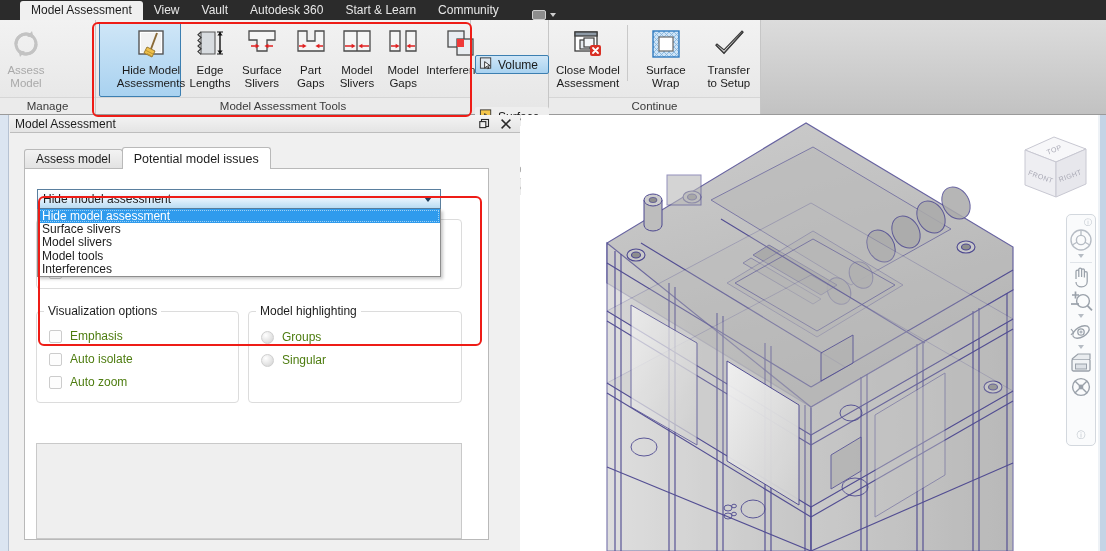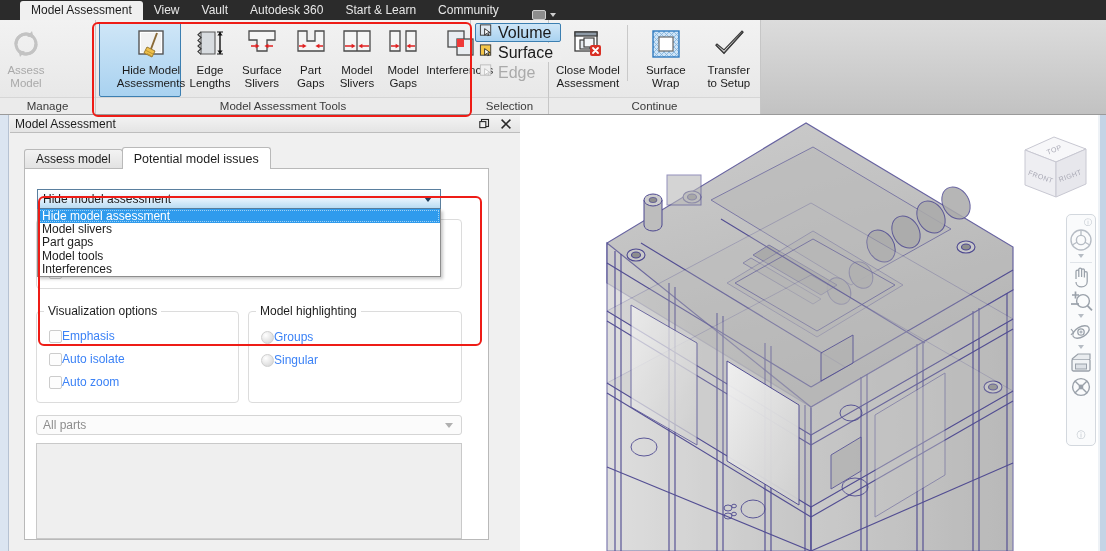--- a/index.html
+++ b/index.html
@@ -78,21 +78,21 @@
     padding-left:24px;
   }
   .sep { width:1px; background:#c9c9c9; margin:3px 3px 16px 3px; }
 
   
   .smallstack { display:flex; flex-direction:column; gap:1px; padding:3px 4px 0 4px; }
   .smallbtn {
     display:flex; align-items:center; gap:4px;
     height:19px; padding:0 7px 0 3px; min-width:74px;
     border:1px solid transparent; border-radius:2px;
-    font-size:16px; cursor:default; background:#eeeeee;
+    font-size:12px; cursor:default; background:#eeeeee;margin-top:32px;
   }
   .smallbtn.selected { border:1px solid #3c7fb1; background:linear-gradient(#cfe6f7,#a9d2f0); }
   .smallbtn.disabled { color:#aaaaaa; background:transparent; }
 
   
   .ico svg { display:block; }
 
   
   .redbox {
     position:absolute; border:2.5px solid #ee1c16; border-radius:6px;
@@ -167,21 +167,21 @@
     box-shadow:2px 2px 3px rgba(0,0,0,.22);
   }
   .combo-item {
     height:13.3px; line-height:13.3px; font-size:12px; padding:0 4px;
     color:#1c1c1c; cursor:default; white-space:nowrap;
   }
   .combo-item.first { height:14px; line-height:14px; }
   .combo-item.sel { background:#2f9bed; color:#ffffff; outline:1px dotted #9fd2f5; outline-offset:-2px; }
 
   
-  .cbrow { display:flex; align-items:center; gap:0; font-size:12px; color:#3b82f6; }
+  .cbrow { display:flex; align-items:center; gap:8px; font-size:12px; color:#4d7c0f; }
   .cbox {
     width:13px;height:13px;border:1px solid #cccccc;background:#fdfdfd;border-radius:2px;
     flex:0 0 13px;
   }
   .radio {
     width:13px;height:13px;border-radius:50%;
     background:radial-gradient(circle at 35% 30%,#ffffff,#e3e3e3 60%,#cfcfcf 100%);
     border:1px solid #cfcfcf; flex:0 0 13px;
   }
 
@@ -541,36 +541,32 @@
           <div class="cbrow" style="position:absolute; left:12px; top:18px;">
             <span class="radio"></span>
             <span>Groups</span>
           </div>
           <div class="cbrow" style="position:absolute; left:12px; top:41px;">
             <span class="radio"></span>
             <span>Singular</span>
           </div>
         </div>
 
-        <div class="flatcombo" style="left:11px; top:246px; width:426px;">
-          <span class="ctext">All parts</span>
-          <span class="carrow"></span>
-        </div>
 
         <div class="listbox" style="left:11px; top:274px; width:426px; height:96px;"></div>
 
         <div class="combo-wrap">
           <div class="combo">
             <span class="ctext">Hide model assessment</span>
             <span class="carrow"></span>
           </div>
           <div class="combo-list">
             <div class="combo-item first sel">Hide model assessment</div>
+            <div class="combo-item">Surface slivers</div>
             <div class="combo-item">Model slivers</div>
-            <div class="combo-item">Part gaps</div>
             <div class="combo-item">Model tools</div>
             <div class="combo-item">Interferences</div>
           </div>
         </div>
 
       </div>
     </div>
   </div>
 
   <div class="redbox" style="left:38px; top:196px; width:444px; height:150px;"></div>

